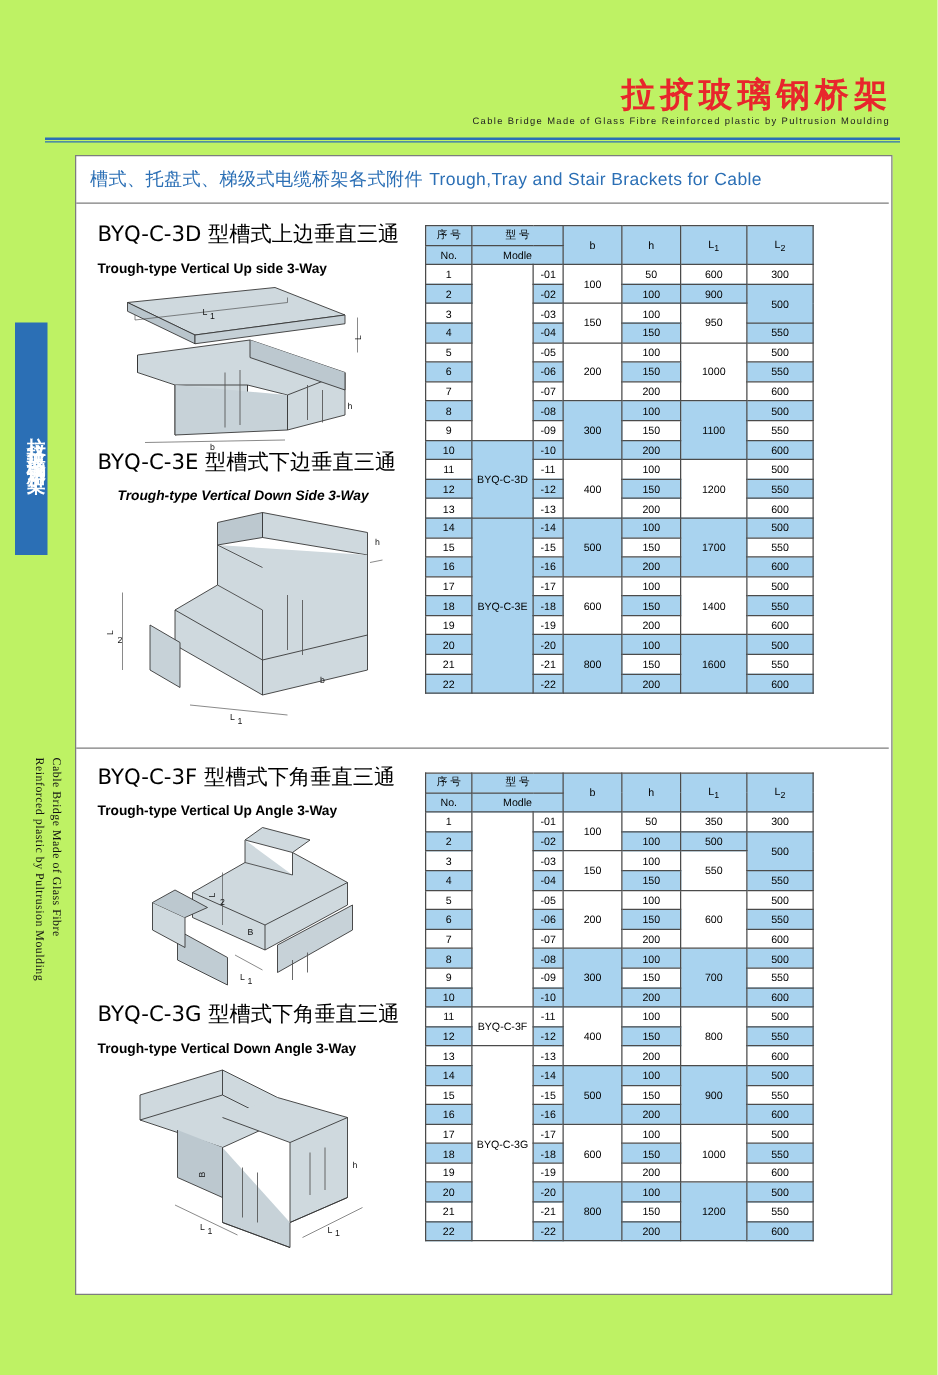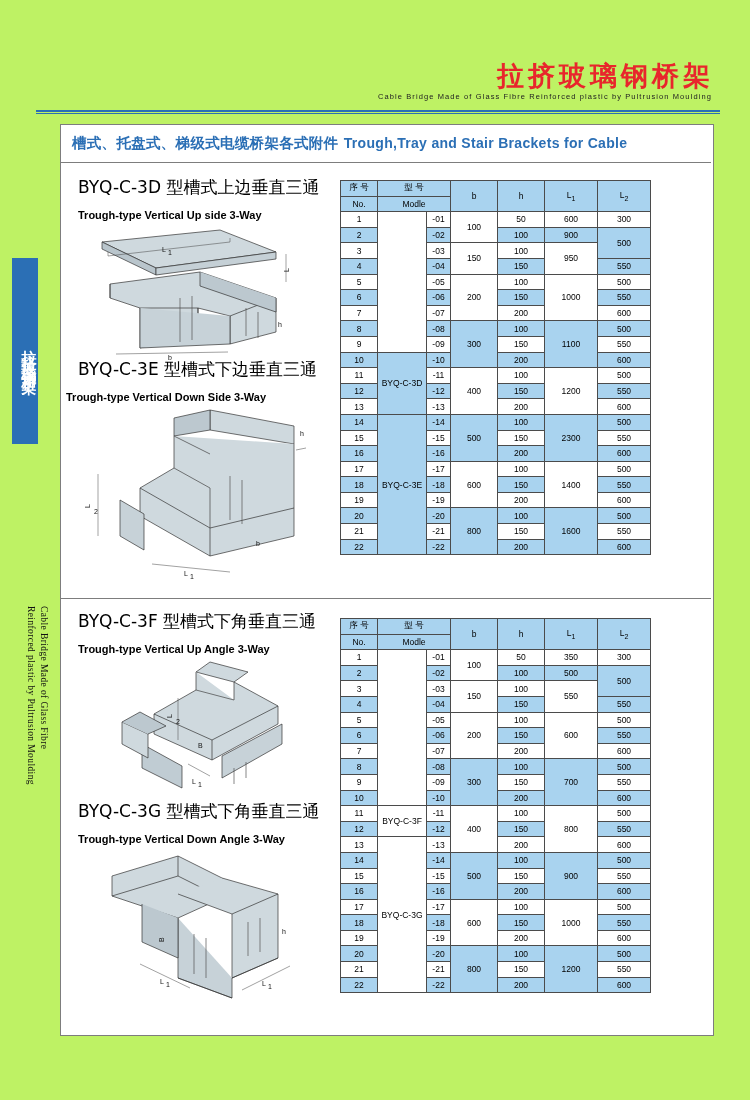--- a/index.html
+++ b/index.html
@@ -60,21 +60,21 @@
     height:200px;
   }
   
   .frame{
     position:absolute;left:60px;top:124px;width:652px;height:910px;
     border:1px solid #7d7d7d;
     background:#fff;
   }
   .sect-title{
     position:absolute;left:72px;top:134px;
-    font-size:14.5px;font-weight:bold;color:#2b6fb5;
+    font-size:14.5px;font-weight:normal;color:#2b6fb5;
     font-family:"DejaVu Sans", sans-serif;
     letter-spacing:.3px;
     white-space:nowrap;
   }
   .sect-title .en{font-family:"Liberation Sans", sans-serif;font-size:14px;}
   .divider{
     position:absolute;left:61px;width:650px;height:1px;background:#7d7d7d;
   }
   
   .blk-title{
@@ -176,21 +176,21 @@
       <line x1="36" y1="142" x2="148" y2="140"></line>
     </g>
     <text class="dim-label" x="82" y="40">L</text>
       <text class="dim-label" x="88" y="43" font-size="5">1</text>
     <text class="dim-label" x="209" y="60" transform="rotate(-90 209,60)">L</text>
     <text class="dim-label" x="88" y="148">b</text>
     <text class="dim-label" x="198" y="115">h</text>
   </svg>
 
   <div class="blk-title" style="left:78px;top:358px;">BYQ-C-3E 型槽式下边垂直三通</div>
-  <div class="blk-sub" style="left:66px;top:374px;">Trough-type Vertical Down Side 3-Way</div>
+  <div class="blk-sub" style="left:94px;top:374px;font-style:italic;">Trough-type Vertical Down Side 3-Way</div>
 
   <svg class="draw" style="left:80px;top:396px;" width="245" height="190" viewBox="0 0 245 190">
     <g stroke="#333" fill="none" stroke-width="0.7">
       <polygon points="130,14 214,30 214,48 130,34" fill="#cfd9de"></polygon>
       <polygon points="130,14 94,22 94,40 130,34" fill="#bcc8cf"></polygon>
       <path d="M94,40 L94,72 L60,92 L60,120 L130,160 L214,140 L214,48" fill="#cfd9de"></path>
       <path d="M60,92 L130,132 L214,112 M130,132 L130,160"></path>
       <path d="M94,72 L130,92 L130,132 M94,40 L130,58" stroke="#444"></path>
       <path d="M150,80 L150,124 M162,84 L162,128" stroke="#555"></path>
       <path d="M40,104 L40,140 L64,154 L64,118 Z" fill="#c7d2d8"></path>
@@ -313,21 +313,21 @@
           <td>-13</td>
           <td>200</td>
           <td>600</td>
         </tr>
       <tr class="alt">
           <td class="alt">14</td>
           <td class="w-mod2" rowspan="9">BYQ-C-3E</td>
           <td class="alt">-14</td>
           <td rowspan="3">500</td>
           <td class="alt">100</td>
-          <td rowspan="3">2300</td>
+          <td rowspan="3">1700</td>
           <td class="alt">500</td>
         </tr>
       <tr>
           <td>15</td>
           <td>-15</td>
           <td>150</td>
           <td>550</td>
         </tr>
       <tr class="alt">
           <td class="alt">16</td>

